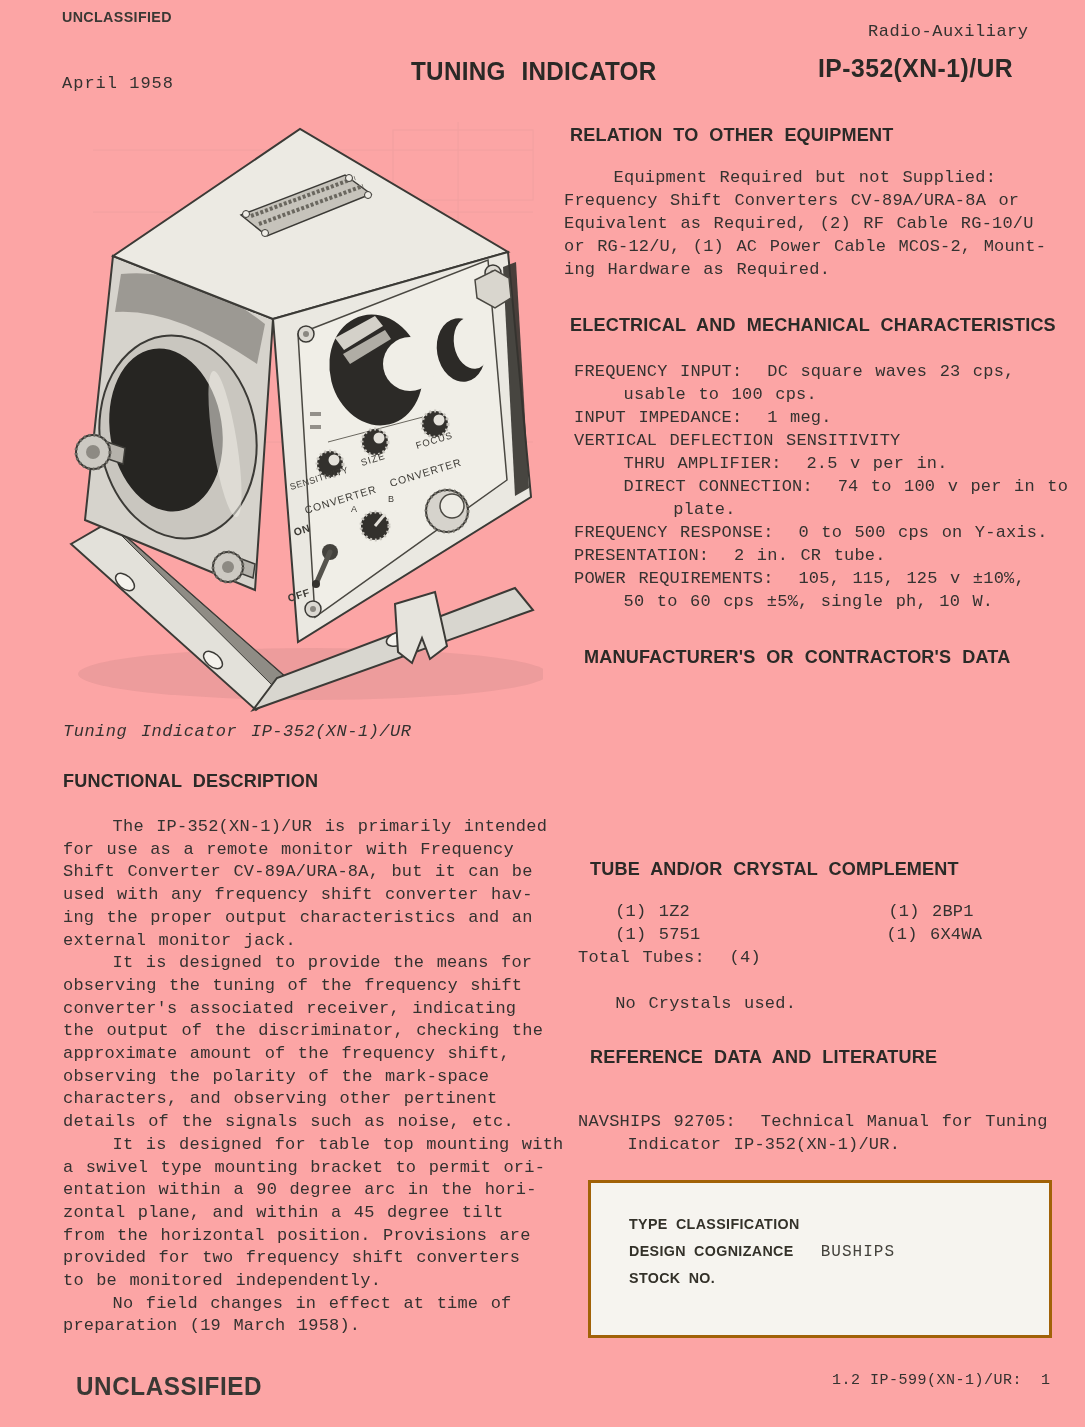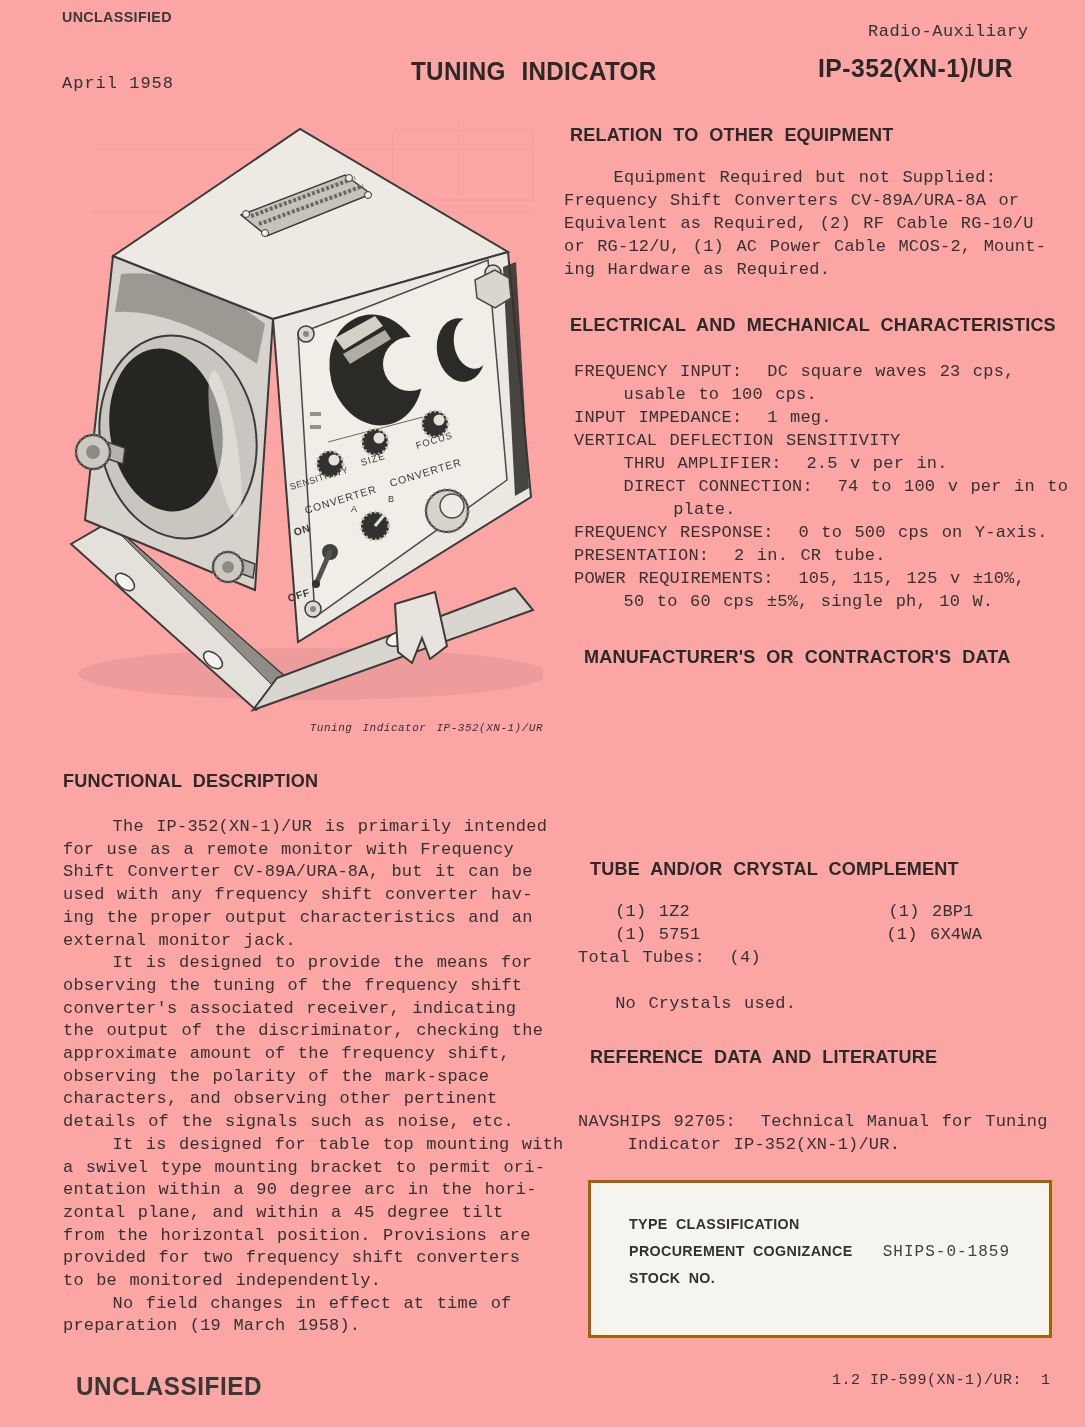--- a/index.html
+++ b/index.html
@@ -64,24 +64,24 @@
   .footer-class{
     font-weight:600;
     font-size:25px;
     letter-spacing:0.6px;
     transform:scaleX(0.97);
     transform-origin:0 0;
     color:#3a3834;
   }
   .caption{
     font-style:italic;
-    font-size:11px;
+    font-size:17px;
     letter-spacing:0.5px;
     word-spacing:3px;
-    text-align:right;
+    text-align:left;
   }
   .class-box{
     box-sizing:border-box;
     border:3px solid #a16207;
     background:#f6f4ef;
   }
   .class-box .row{
     position:relative;
     height:27px;
     white-space:nowrap;
@@ -314,22 +314,22 @@
   <div class="abs heading" style="left:590px;top:1046px;">REFERENCE DATA AND LITERATURE</div>
   <div class="abs mono pre" style="left:578px;top:1098px;margin-top:12px;">NAVSHIPS 92705:  Technical Manual for Tuning
     Indicator IP-352(XN-1)/UR.</div>
 
   <div class="abs class-box" style="left:588px;top:1180px;width:464px;height:158px;padding:32px 0 0 38px;">
     <div class="row">
       <span class="lbl">TYPE CLASSIFICATION</span>
       <span class="val"></span>
     </div>
     <div class="row">
-      <span class="lbl">PROCUREMENT COGNIZANCE</span>
-      <span class="val">SHIPS-0-1859</span>
+      <span class="lbl">DESIGN COGNIZANCE</span>
+      <span class="val">BUSHIPS</span>
     </div>
     <div class="row">
       <span class="lbl">STOCK NO.</span>
       <span class="val"></span>
     </div>
   </div>
 
   <div class="abs footer-class" style="left:76px;top:1372px;">UNCLASSIFIED</div>
 
   <div class="abs mono" style="left:832px;top:1372px;font-size:15px;letter-spacing:0.5px;white-space:pre;">1.2 IP-599(XN-1)/UR:  1</div>

